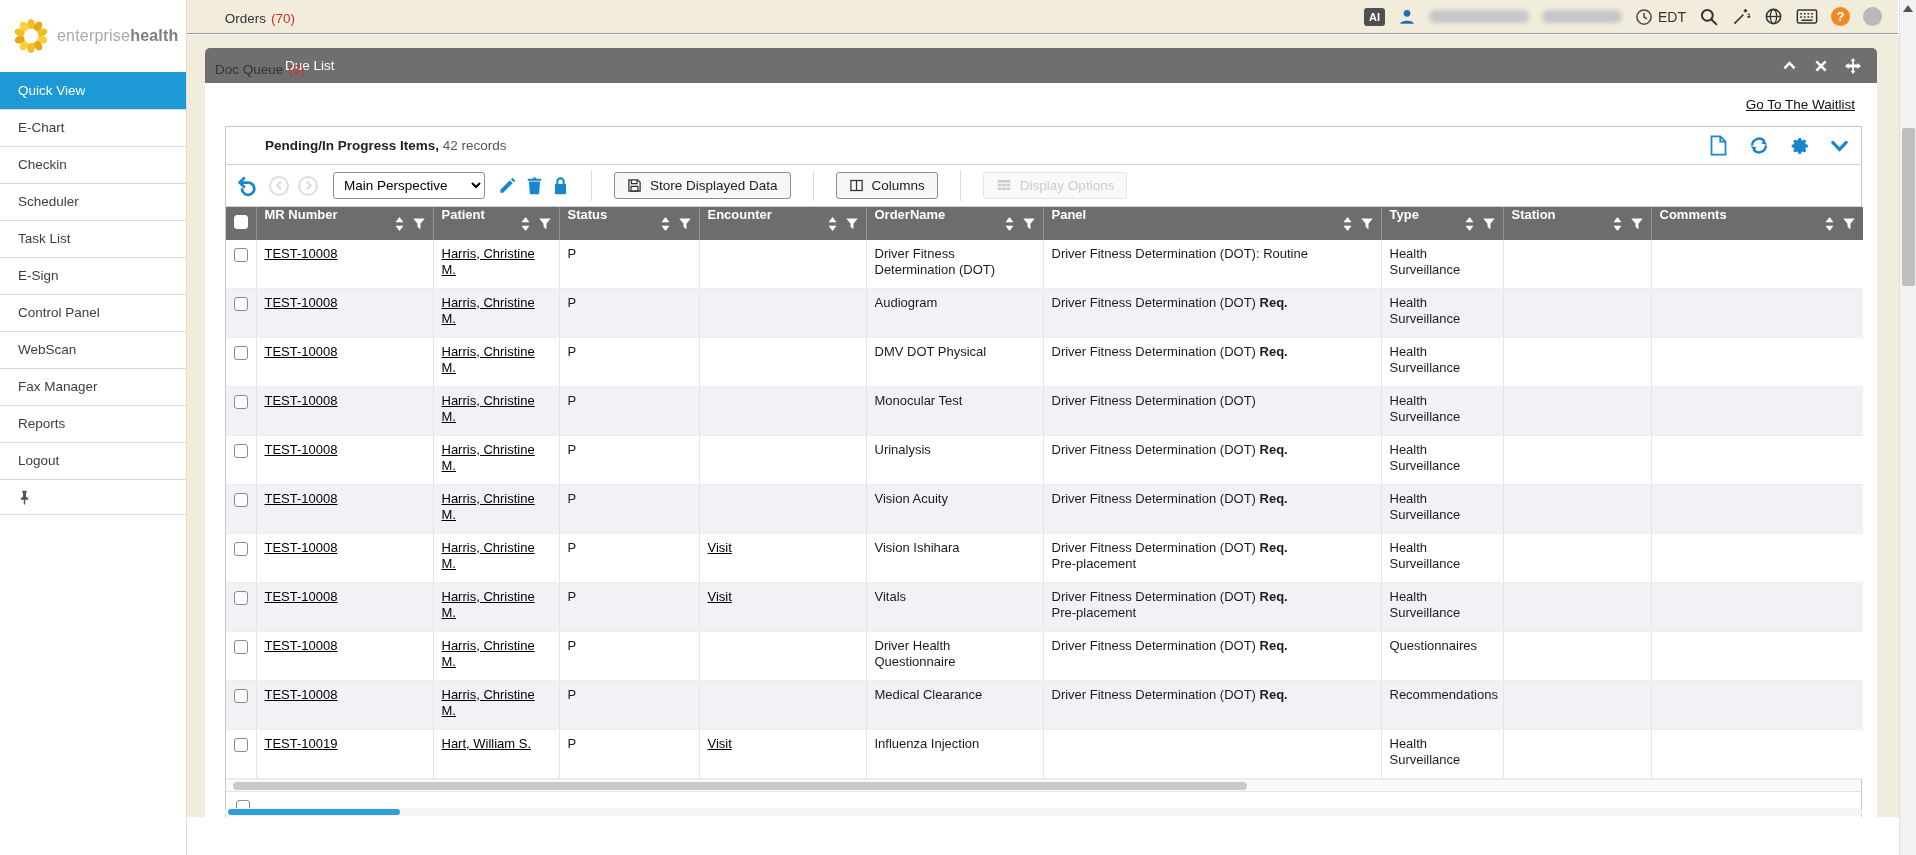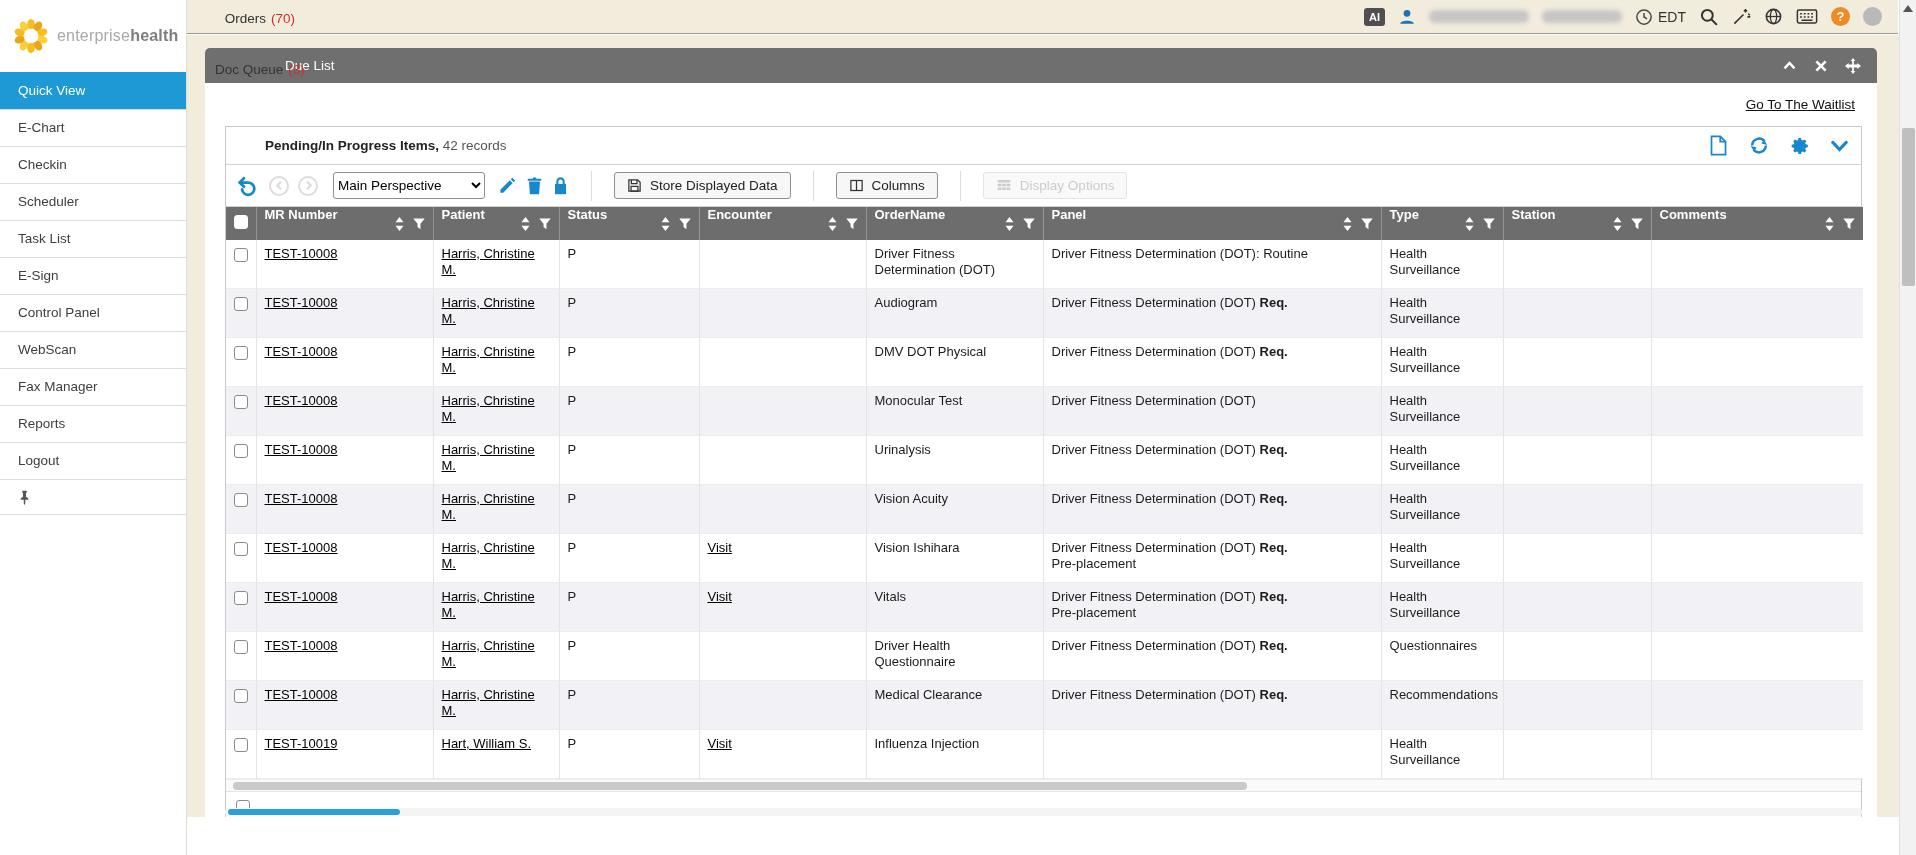--- a/index.html
+++ b/index.html
@@ -48,21 +48,21 @@
   .grid-container{margin:14px 15px 0 20px;border:1px solid #c9c9c9;background:#fff;}
   .grid-head{height:38px;display:flex;align-items:center;padding:0 12px;border-bottom:1px solid #d2d2d2;}
   .grid-title{font-size:13.5px;padding-left:27px;}
   .grid-title b{color:#222;} .grid-title span{color:#555;}
   .grid-head-icons{margin-left:auto;display:flex;align-items:center;gap:20px;}
   .grid-head-icons span{cursor:pointer;}
 
   .grid-toolbar{height:42px;display:flex;align-items:center;padding:0 10px;border-bottom:1px solid #d2d2d2;gap:9px;}
   .nav-circle{width:20px;height:20px;border:2px solid #dcdcdc;border-radius:50%;display:flex;align-items:center;justify-content:center;cursor:default;}
   .tsep{width:1px;height:30px;background:#ddd;margin:0 13px;}
-  select.persp{height:27px;border:1px solid #8f8f8f;border-radius:3px;background:#fff;font-size:13.5px;font-family:inherit;padding:0 0;min-width:152px;cursor:pointer;}
+  select.persp{height:27px;border:1px solid #8f8f8f;border-radius:3px;background:#fff;font-size:13.5px;font-family:inherit;padding:0 6px;min-width:152px;cursor:pointer;}
   .btn{display:inline-flex;align-items:center;gap:8px;background:#f7f7f7;border:1px solid #8f8f8f;border-radius:3px;padding:5px 12px;font-size:13.5px;color:#222;cursor:pointer;white-space:nowrap;}
   .btn.disabled{border-color:#e4e4e4;background:#f9f9f9;color:#ccc;cursor:default;}
 
   table.grid{width:100%;border-collapse:collapse;table-layout:fixed;}
   thead th{background:var(--head-gray);color:#fff;font-size:13px;font-weight:bold;text-align:left;padding:0 8px;border-right:1px solid #929292;height:33px;vertical-align:middle;white-space:nowrap;overflow:hidden;}
   thead th:last-child{border-right:none;}
   .th-icons{float:right;display:flex;gap:9px;align-items:center;height:33px;}
   .th-icons span{cursor:pointer;display:flex;align-items:center;}
   tbody td{font-size:13px;color:#1c1c1c;padding:6px 8px 10px;border-right:1px solid #e4e4e4;border-bottom:1px solid #ececec;vertical-align:top;line-height:16px;background:#fff;}
   tbody td:last-child{border-right:none;}

